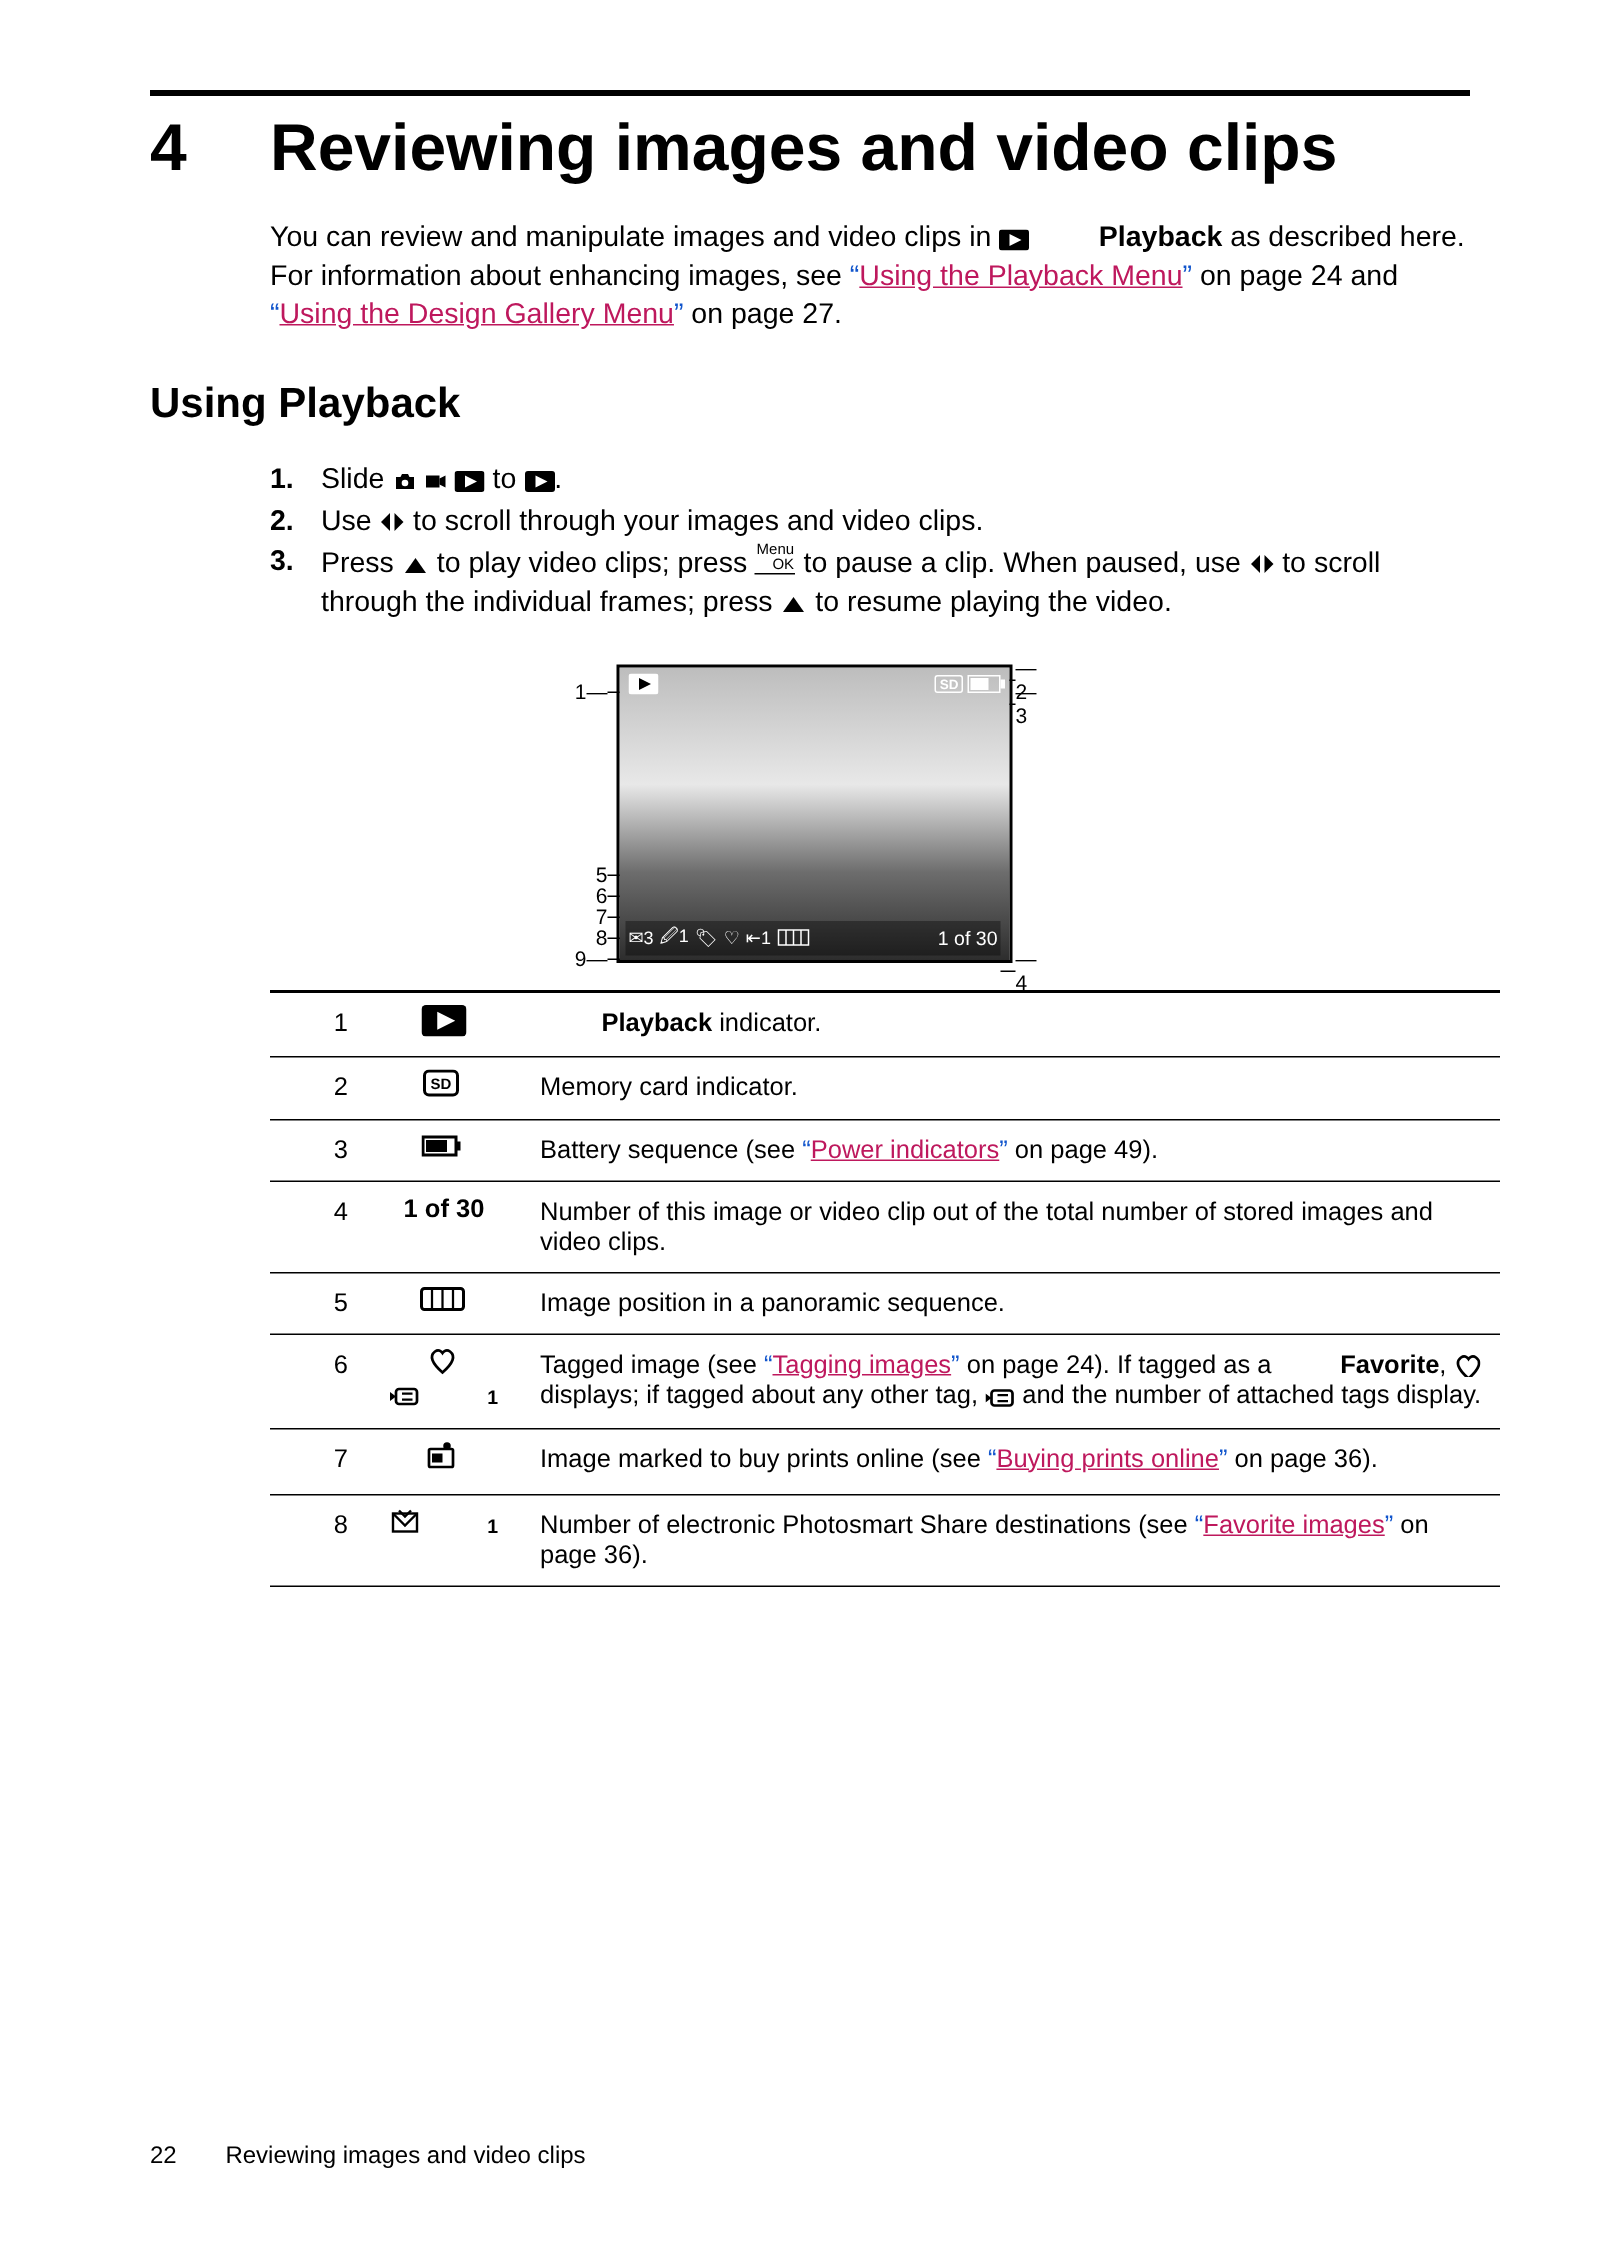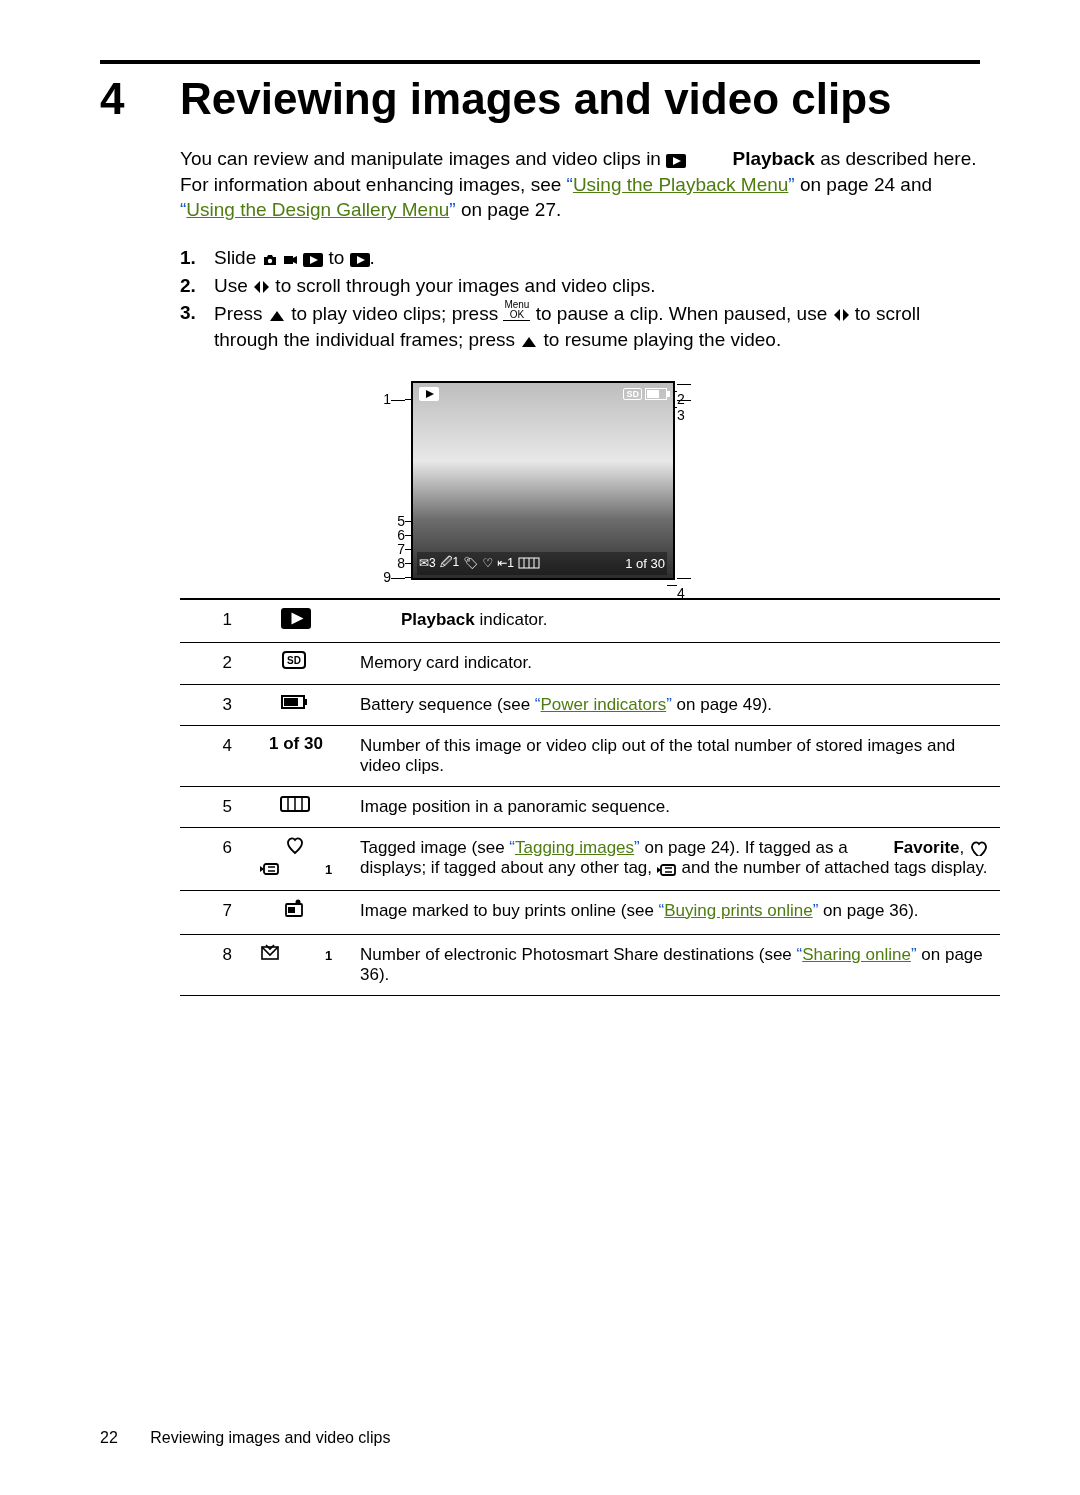--- a/index.html
+++ b/index.html
@@ -69,21 +69,21 @@
     position: absolute;
     left: 0;
   }
   .para {
     margin-left: 80px;
     font-size: 19px;
     line-height: 1.35;
     margin-top: 4px;
   }
   .link {
-    color: #4d7c0f;
+    color: #be185d;
     text-decoration: underline;
   }
   .quote { color: #1155cc; }
   .icon {
     display: inline-block;
     vertical-align: -3px;
   }
   .bold { font-weight: bold; margin-left: 41px; }
 
   
@@ -242,20 +242,21 @@
   <div class="body-block">
     <span>You can review and manipulate images and video clips in </span>
     <svg class="icon" width="20" height="14">
         <use href="#ico-play"></use>
       </svg>
     <span class="bold">Playback</span>
     <span> as described here. For information about enhancing images, see </span><span class="quote">“</span><a class="link">Using the Playback Menu</a><span class="quote">”</span>
     <span> on page 24 and </span><span class="quote">“</span><a class="link">Using the Design Gallery Menu</a><span class="quote">”</span><span> on page 27.</span>
   </div>
 
+  <div class="section-h">Using Playback</div>
 
   <ol class="steps">
     <li>
       <span>Slide </span>
       <svg class="icon" width="16" height="14">
           <use href="#ico-camera"></use>
         </svg>
       <svg class="icon" width="15" height="14">
           <use href="#ico-video"></use>
         </svg>
@@ -273,21 +274,21 @@
           <use href="#ico-lr"></use>
         </svg>
       <span> to scroll through your images and video clips.</span>
     </li>
     <li>
       <span>Press </span>
       <svg class="icon" width="18" height="14">
           <use href="#ico-up"></use>
         </svg>
       <span> to play video clips; press </span>
-      <span class="icon" style="font-size:10px;line-height:1;display:inline-block;border-bottom:1px solid #000000;padding:0 1px;vertical-align:2px;">Menu<br><span style="display:block;text-align:center">OK</span></span>
+      <span class="icon" style="font-size:10px;line-height:1;display:inline-block;border-bottom:1px solid #000000;padding:0 1px;vertical-align:2px;">Menu<br><span style="display:block;text-align:right">OK</span></span>
       <span> to pause a clip. When paused, use </span>
       <svg class="icon" width="17" height="16">
           <use href="#ico-lr"></use>
         </svg>
       <span> to scroll through the individual frames; press </span>
       <svg class="icon" width="18" height="14">
           <use href="#ico-up"></use>
         </svg>
       <span> to resume playing the video.</span>
     </li>
@@ -404,21 +405,21 @@
       <td class="desc"><span>Image marked to buy prints online (see </span><span class="quote">“</span><a class="link">Buying prints online</a><span class="quote">”</span><span> on page 36).</span></td>
     </tr>
     <tr>
       <td class="num">8</td>
       <td class="sym"><span style="display:inline-flex;align-items:flex-end;gap:2px;">
               <svg width="22" height="20">
                 <use href="#ico-share"></use>
               </svg>
               <span class="bold" style="font-size:13px;">1</span>
             </span></td>
-      <td class="desc"><span>Number of electronic Photosmart Share destinations (see </span><span class="quote">“</span><a class="link">Sharing online</a><span class="quote">”</span><span> on page 36).</span></td>
+      <td class="desc"><span>Number of electronic Photosmart Share destinations (see </span><span class="quote">“</span><a class="link">Favorite images</a><span class="quote">”</span><span> on page 36).</span></td>
     </tr>
   </tbody>
     </table>
 
   <div class="footer">
     <span class="pg">22</span>
     <span>Reviewing images and video clips</span>
   </div>
 
 </div>

